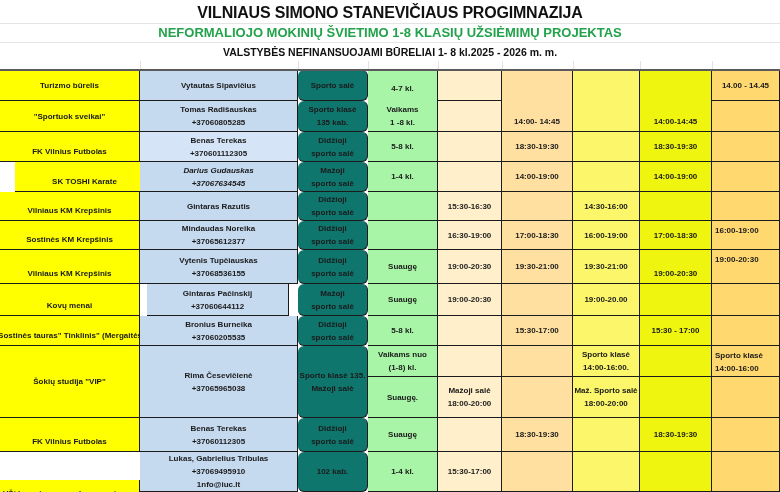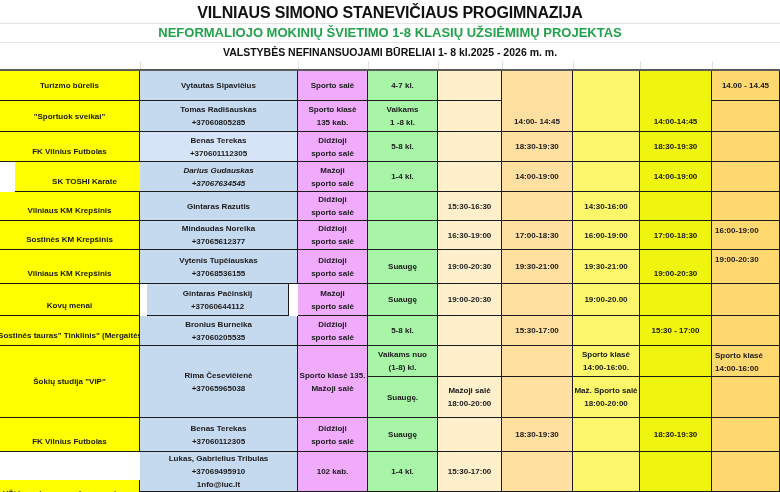--- a/index.html
+++ b/index.html
@@ -21,21 +21,21 @@
     font-size: 8px; font-weight: bold; color: #1a1a1a;
     display: flex; flex-direction: column; justify-content: center; align-items: center;
     text-align: center; line-height: 13px; overflow: hidden; white-space: nowrap;
   }
   .bottom { justify-content: flex-end; padding-bottom: 3px; }
   .topal { justify-content: flex-start; padding-top: 3px; }
   .left { align-items: flex-start; text-align: left; padding-left: 3px; }
   .c1 { background: #ffff00; }
   .c2 { background: #c5d9ef; text-align: center; }
   .c2b { background: #d6e4f7; }
-  .c3 { background: #f0abfc; }
+  .c3 { background: #0f766e; border-radius: 6px; }
   .c4 { background: #a8f5a8; }
   .c5 { background: #fff0cb; }
   .c6 { background: #ffe0a0; }
   .c7 { background: #fbf66a; }
   .c8 { background: #eff50f; }
   .c9 { background: #ffd870; }
 </style>
 </head>
 <body>
 
@@ -58,21 +58,21 @@
 <div id="grid">
     <div class="cell c1" style="left: 0px; width: 140px; top: 70px; height: 31px;">
       <div>Turizmo būrelis</div>
     </div>
     <div class="cell c2" style="left: 140px; width: 158px; top: 70px; height: 31px;">
       <div>Vytautas Sipavičius</div>
     </div>
     <div class="cell c3" style="left: 298px; width: 70px; top: 70px; height: 31px;">
       <div>Sporto salė</div>
     </div>
-    <div class="cell c4" style="left: 368px; width: 70px; top: 70px; height: 31px;">
+    <div class="cell c4" style="left: 368px; width: 70px; top: 70px; height: 37px;">
       <div>4-7 kl.</div>
     </div>
     <div class="cell c5" style="left: 438px; width: 64px; top: 70px; height: 31px;"></div>
     <div class="cell c6 bottom" style="left: 502px; width: 71px; top: 70px; height: 62px;">
       <div>14:00- 14:45</div>
     </div>
     <div class="cell c7" style="left: 573px; width: 67px; top: 70px; height: 62px;"></div>
     <div class="cell c8 bottom" style="left: 640px; width: 72px; top: 70px; height: 62px;">
       <div>14:00-14:45</div>
     </div>

